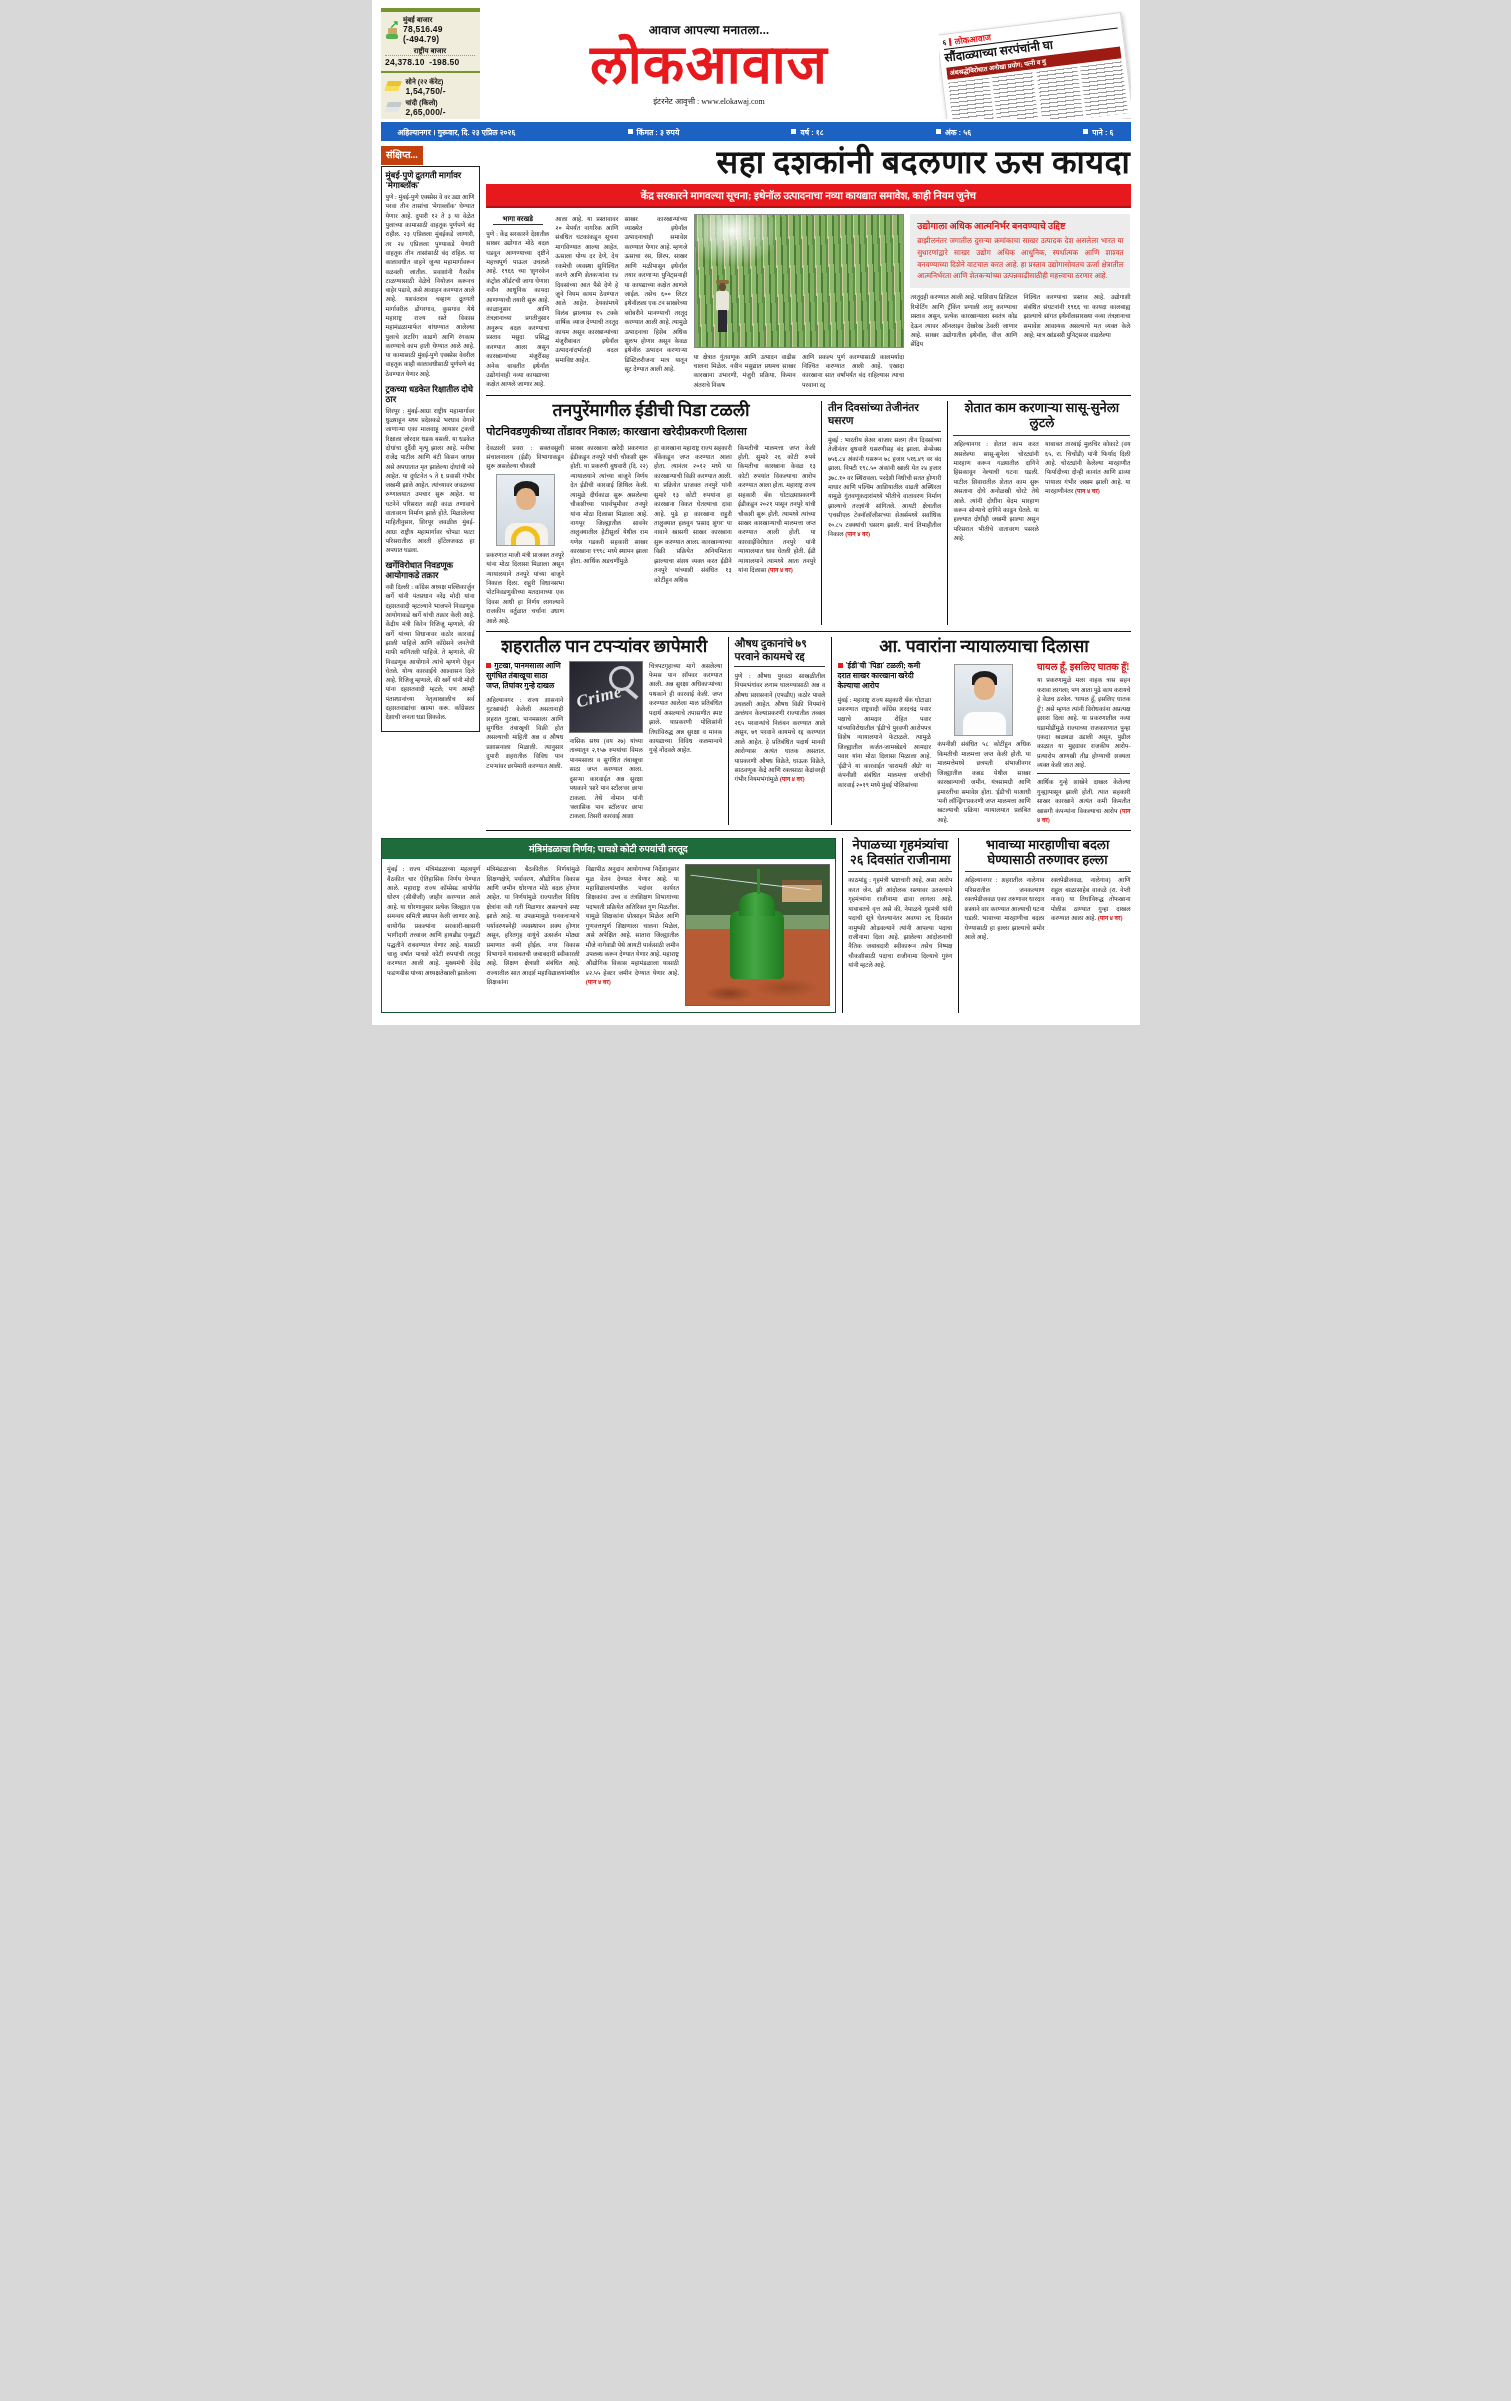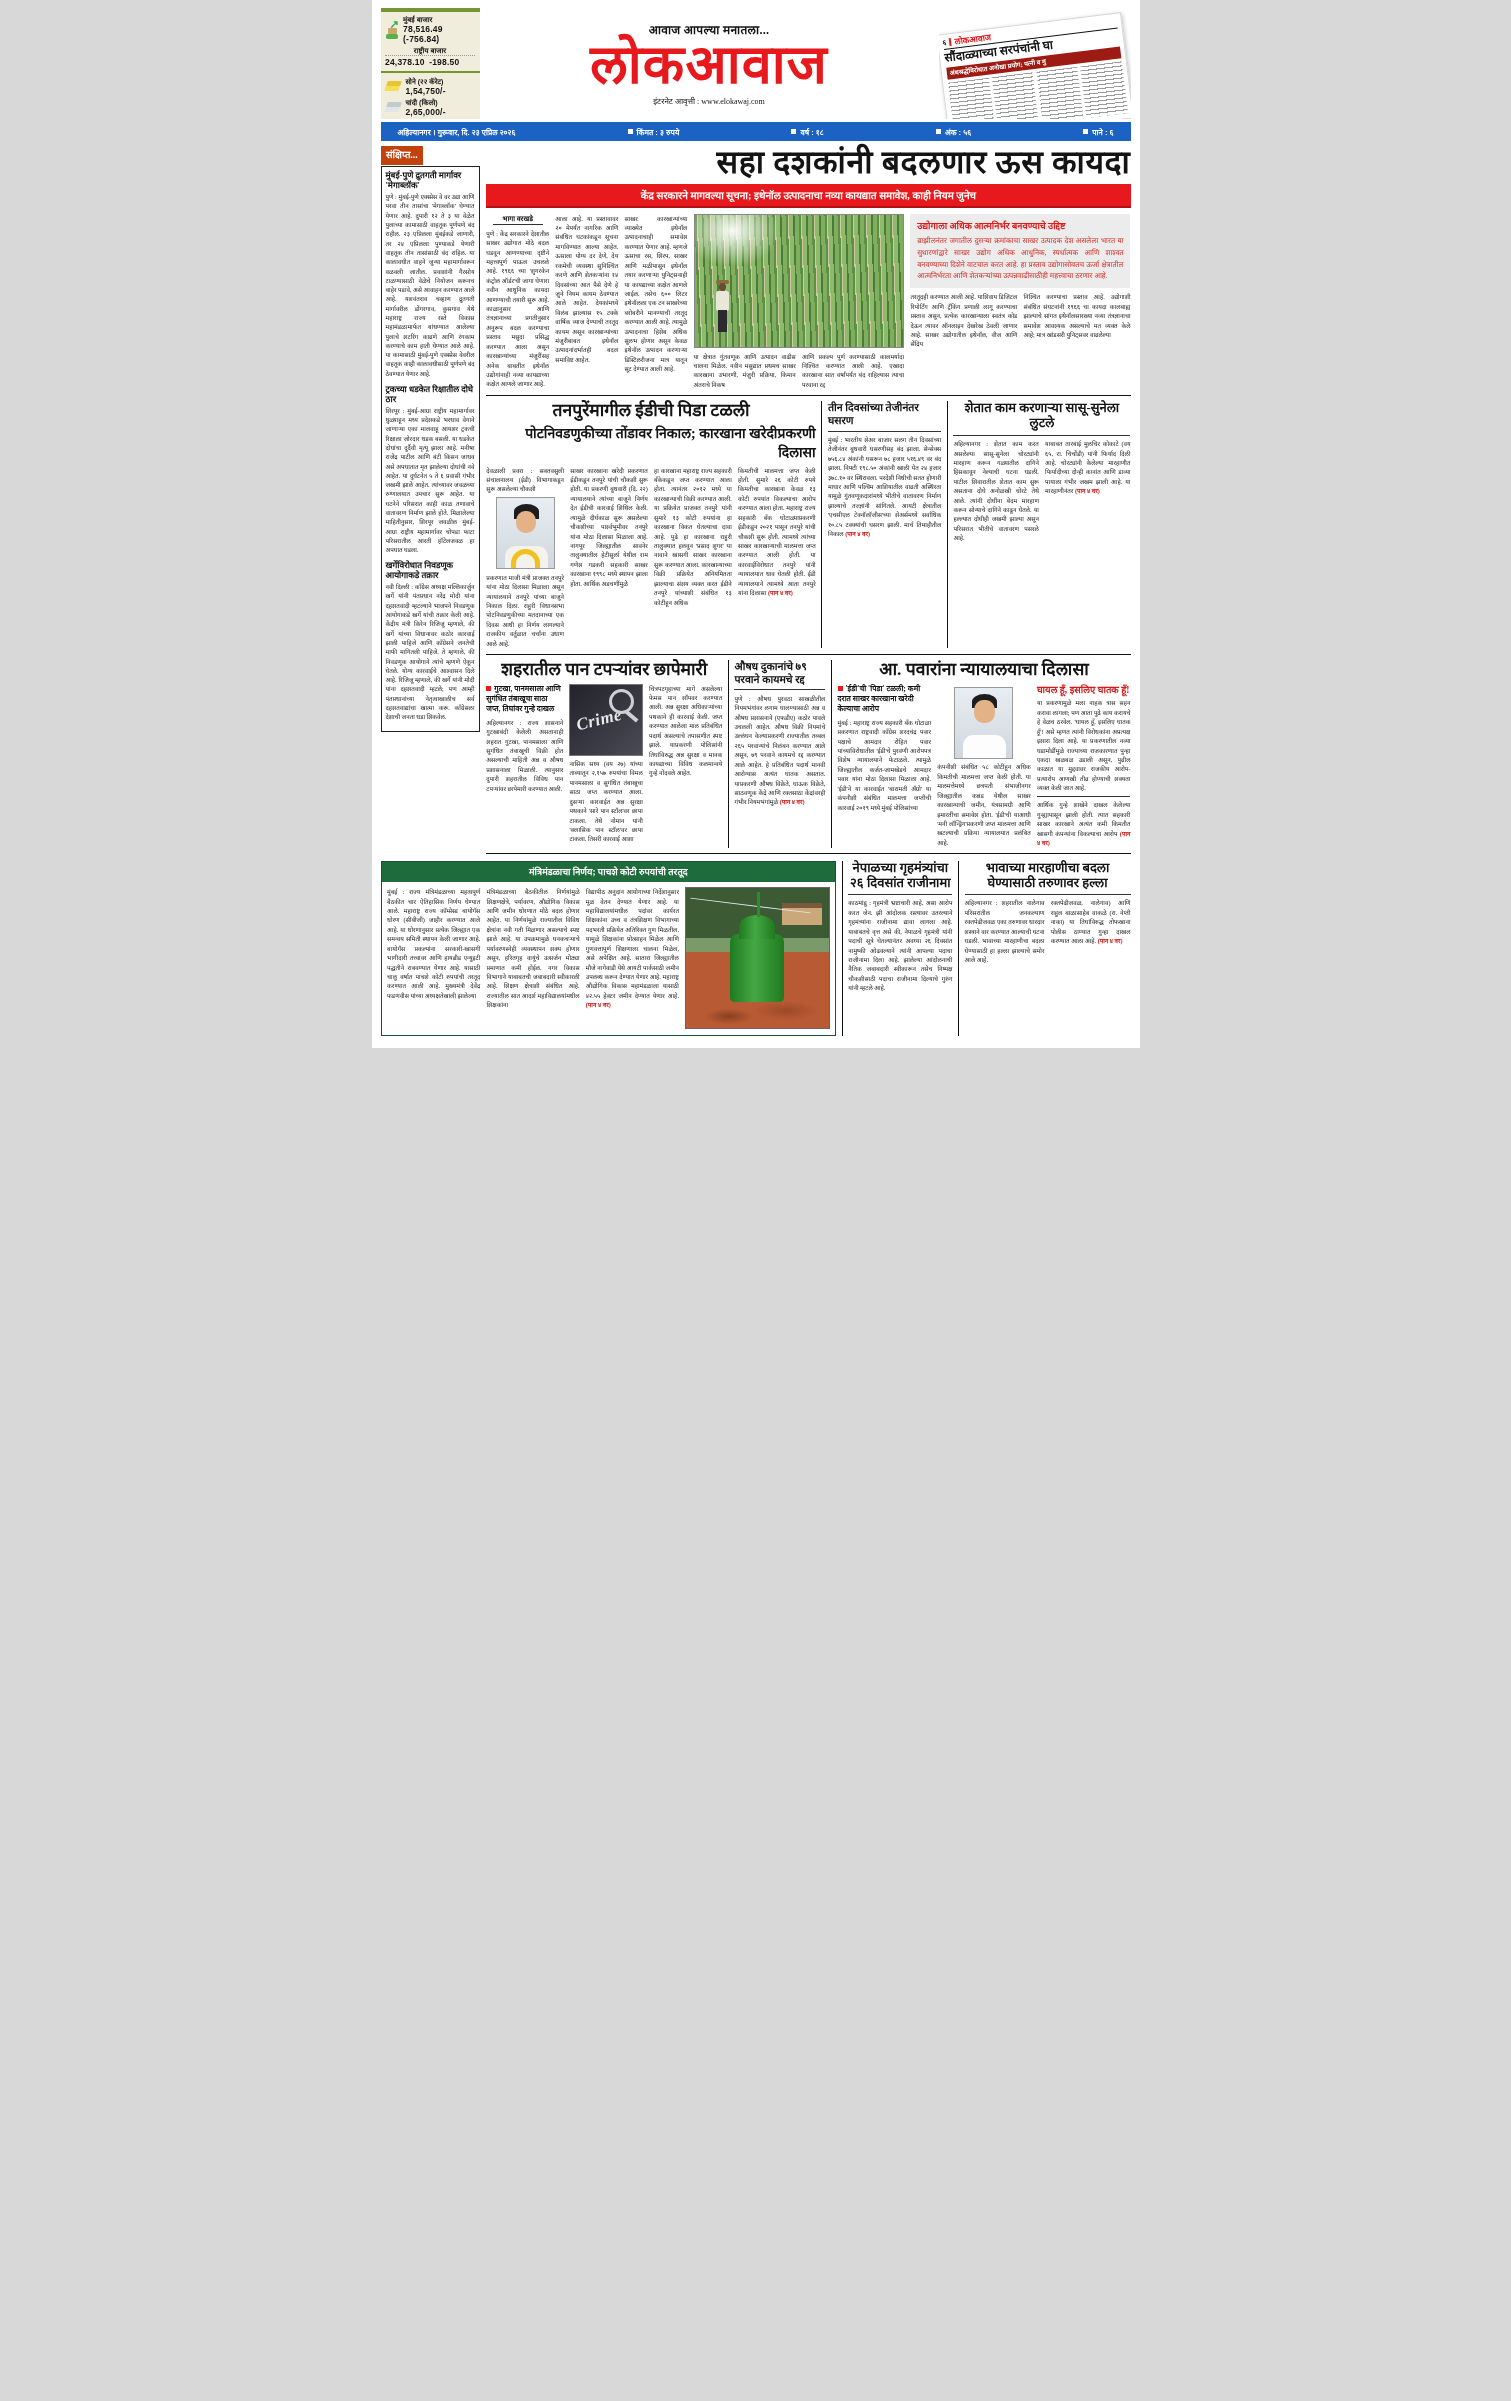--- a/index.html
+++ b/index.html
@@ -74,21 +74,21 @@
   .graybox{background:#ececec;padding:5.6px 6.8px;}
   .graybox h4{color:#e01b1b;font-weight:900;font-size:9.3px;margin-bottom:2.8px;}
   .graybox p{color:#d42a21;font-size:7.3px;line-height:1.62;text-align:justify;}
   .below-box{display:grid;grid-template-columns:1fr 1fr;gap:6.2px;margin-top:4.5px;}
   hr.band{border:none;border-top:1.4px solid #111;margin:5.6px 0;}
   hr.thin{border:none;border-top:0.7px solid #333;margin:3.4px 0;}
   
   .sh-xl{font-size:17.5px;font-weight:900;text-align:center;line-height:1.08;}
   .sh-l{font-size:13px;font-weight:700;text-align:center;line-height:1.15;}
   .sh-m{font-size:10.7px;font-weight:900;text-align:left;line-height:1.2;}
-  .subhead{font-size:14px;font-weight:900;text-align:right;margin:2.8px 0 4.5px;}
+  .subhead{font-size:11px;font-weight:900;text-align:left;margin:2.8px 0 4.5px;}
   .bullet{font-size:7.6px;font-weight:900;line-height:1.35;}
   .bullet .sq{display:inline-block;width:5.1px;height:5.1px;background:var(--red);margin-right:2.8px;}
   .cont{color:#d21a1a;font-weight:bold;}
   .vband{display:grid;}
   .vband>section{padding:0 5.6px;}
   .vband>section+section{border-left:0.7px solid #111;}
   .vband>section:first-child{padding-left:0;}
   .vband>section:last-child{padding-right:0;}
   .band2{grid-template-columns:52% 19.5% 28.5%;}
   .band3{grid-template-columns:37.5% 16% 46.5%;}
@@ -127,21 +127,21 @@
     <div class="mkt">
       <div class="row">
         <span class="ic-tower">
             <i class="base"></i>
             <i class="mid"></i>
             <span class="arrow">↗</span>
           </span>
         <span>
           <div class="lbl">मुंबई बाजार</div>
           <div class="val">78,516.49</div>
-          <div class="val">(-756.84)</div>
+          <div class="val">(-494.79)</div>
         </span>
       </div>
       <div>
         <div class="lbl" style="text-align:center">राष्ट्रीय बाजार</div>
         <div class="nat">
           <span class="val">24,378.10</span>
           <span class="val">-198.50</span>
         </div>
       </div>
       <div class="mkt-div"></div>

